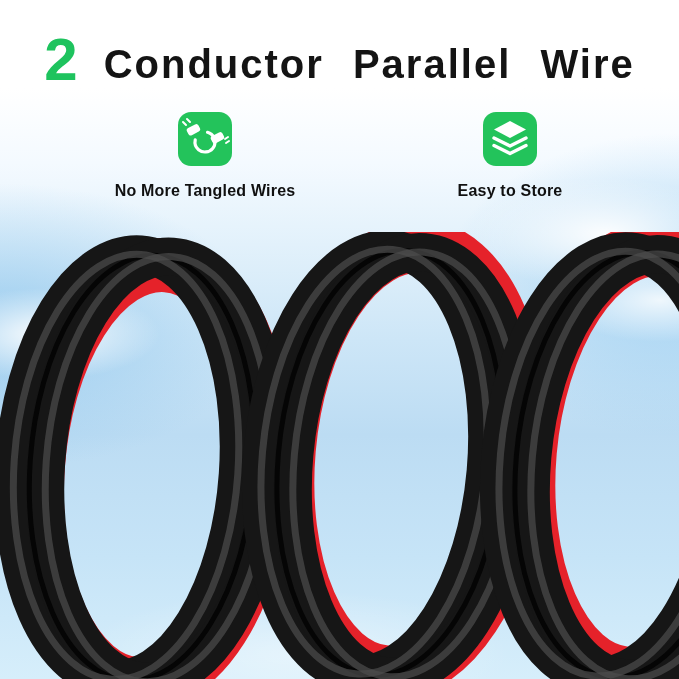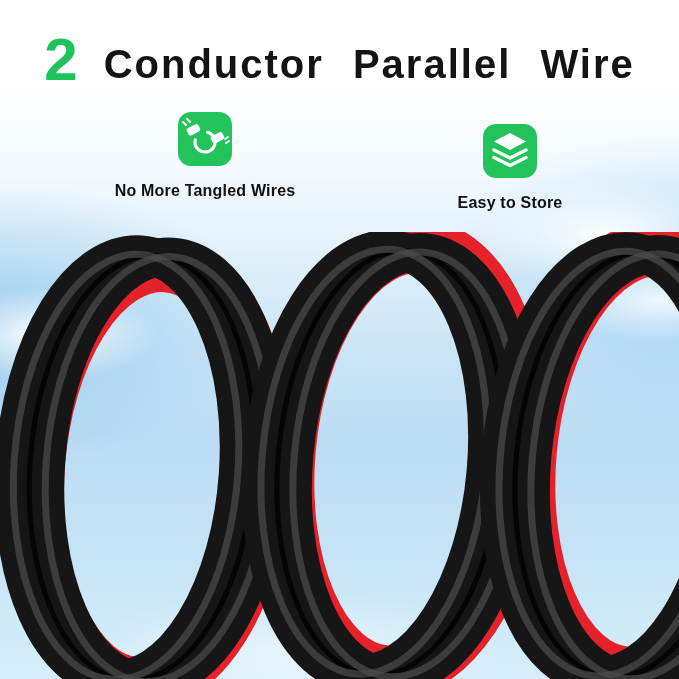--- a/index.html
+++ b/index.html
@@ -36,21 +36,21 @@
     color:#1ec35e;font-size:60px;font-weight:800;line-height:1;
     margin-right:26px;transform:translateY(2px);
   }
   .title{
     color:#141414;font-size:40px;font-weight:700;line-height:1.1;
     letter-spacing:2px;word-spacing:16px;margin:0;
   }
 
   .feature{position:absolute;text-align:center;z-index:5;}
   .feature.f1{left:55px;top:112px;width:300px;}
-  .feature.f2{left:390px;top:124px;width:240px;}
+  .feature.f2{left:390px;top:112px;width:240px;}
   .feature .badge{
     display:inline-flex;align-items:center;justify-content:center;
     width:54px;height:54px;border-radius:13px;background:#23c35b;
   }
   .feature .caption{
     margin-top:12px;color:#101010;font-size:16px;font-weight:700;
     letter-spacing:.2px;
   }
 
   .coil{position:absolute;left:0;top:232px;width:679px;height:447px;z-index:3;}

